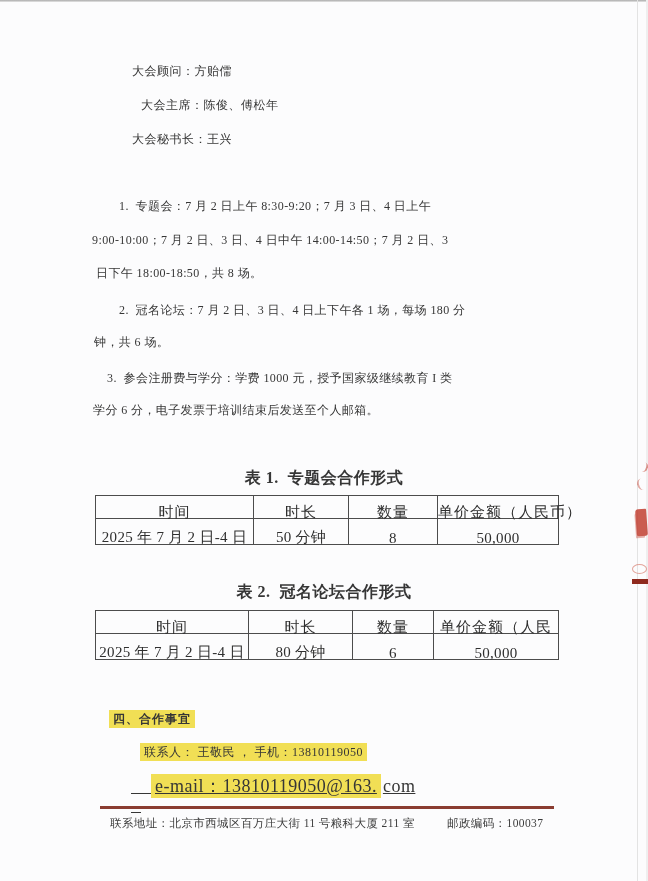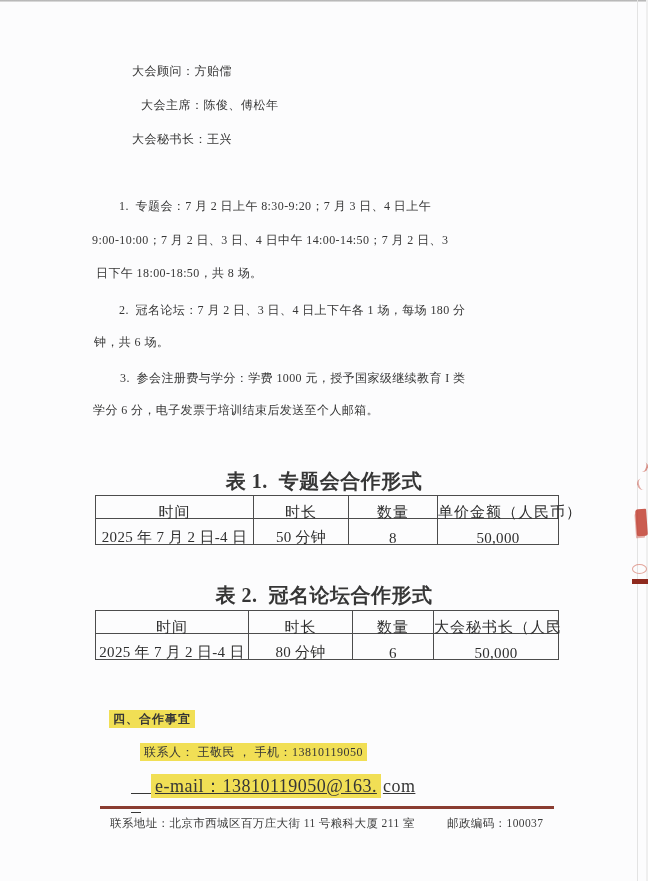--- a/index.html
+++ b/index.html
@@ -23,21 +23,21 @@
   }
   .edge-right2 {
     position: absolute; right: 0; top: 0; width: 2px; height: 881px;
     background: #efefef;
   }
   .txt { position: absolute; font-size: 12px; line-height: 19px; white-space: pre; letter-spacing: .5px; }
   .para { letter-spacing: .4px; }
   .doc-heading { font-weight: normal; }
   .tbl-title {
     position: absolute; left: 0; width: 648px; text-align: center;
-    font-size: 20px; font-weight: bold; letter-spacing: .5px; white-space: pre;
+    font-size: 16px; font-weight: bold; letter-spacing: .5px; white-space: pre;
   }
   table.tbl {
     position: absolute; left: 95px; width: 463px;
     border-collapse: collapse; table-layout: fixed;
     font-size: 15px; color: #2f2f2f;
   }
   table.tbl td {
     border: 1px solid #4c4c4c;
     text-align: center; vertical-align: bottom;
     padding: 0; overflow: visible; white-space: nowrap;
@@ -100,21 +100,21 @@
   <div class="txt" style="left:132px; top:130px;">大会秘书长：王兴</div>
 
 
   <div class="txt para" style="left:119px; top:197px;">1.  专题会：7 月 2 日上午 8:30-9:20；7 月 3 日、4 日上午</div>
   <div class="txt para" style="left:92px;  top:231px;">9:00-10:00；7 月 2 日、3 日、4 日中午 14:00-14:50；7 月 2 日、3</div>
   <div class="txt para" style="left:96px;  top:264px;">日下午 18:00-18:50，共 8 场。</div>
 
   <div class="txt para" style="left:119px; top:301px;">2.  冠名论坛：7 月 2 日、3 日、4 日上下午各 1 场，每场 180 分</div>
   <div class="txt para" style="left:94px;  top:333px;">钟，共 6 场。</div>
 
-  <div class="txt para" style="left:120px; top:369px;">3.  参会注册费与学分：学费 1000 元，授予国家级继续教育 I 类</div>
+  <div class="txt para" style="left:107px; top:369px;">3.  参会注册费与学分：学费 1000 元，授予国家级继续教育 I 类</div>
   <div class="txt para" style="left:93px;  top:401px;">学分 6 分，电子发票于培训结束后发送至个人邮箱。</div>
 
   <div class="tbl-title" style="top:468px;">表 1.  专题会合作形式</div>
   <table class="tbl" style="top:495px;">
     <colgroup>
       <col style="width:158px">
         <col style="width:95px">
         <col style="width:89px">
         <col style="width:121px">
     </colgroup>
@@ -140,21 +140,21 @@
       <col style="width:153px">
         <col style="width:104px">
         <col style="width:81px">
         <col style="width:125px">
     </colgroup>
     <tbody>
         <tr class="hdr">
       <td><span>时间</span></td>
       <td><span>时长</span></td>
       <td><span>数量</span></td>
-      <td><span>大会秘书长（人民</span></td>
+      <td><span>单价金额（人民</span></td>
     </tr>
     <tr class="dat">
       <td><span>2025 年 7 月 2 日-4 日</span></td>
       <td><span>80 分钟</span></td>
       <td><span>6</span></td>
       <td><span>50,000</span></td>
     </tr>
   </tbody>
     </table>
 

